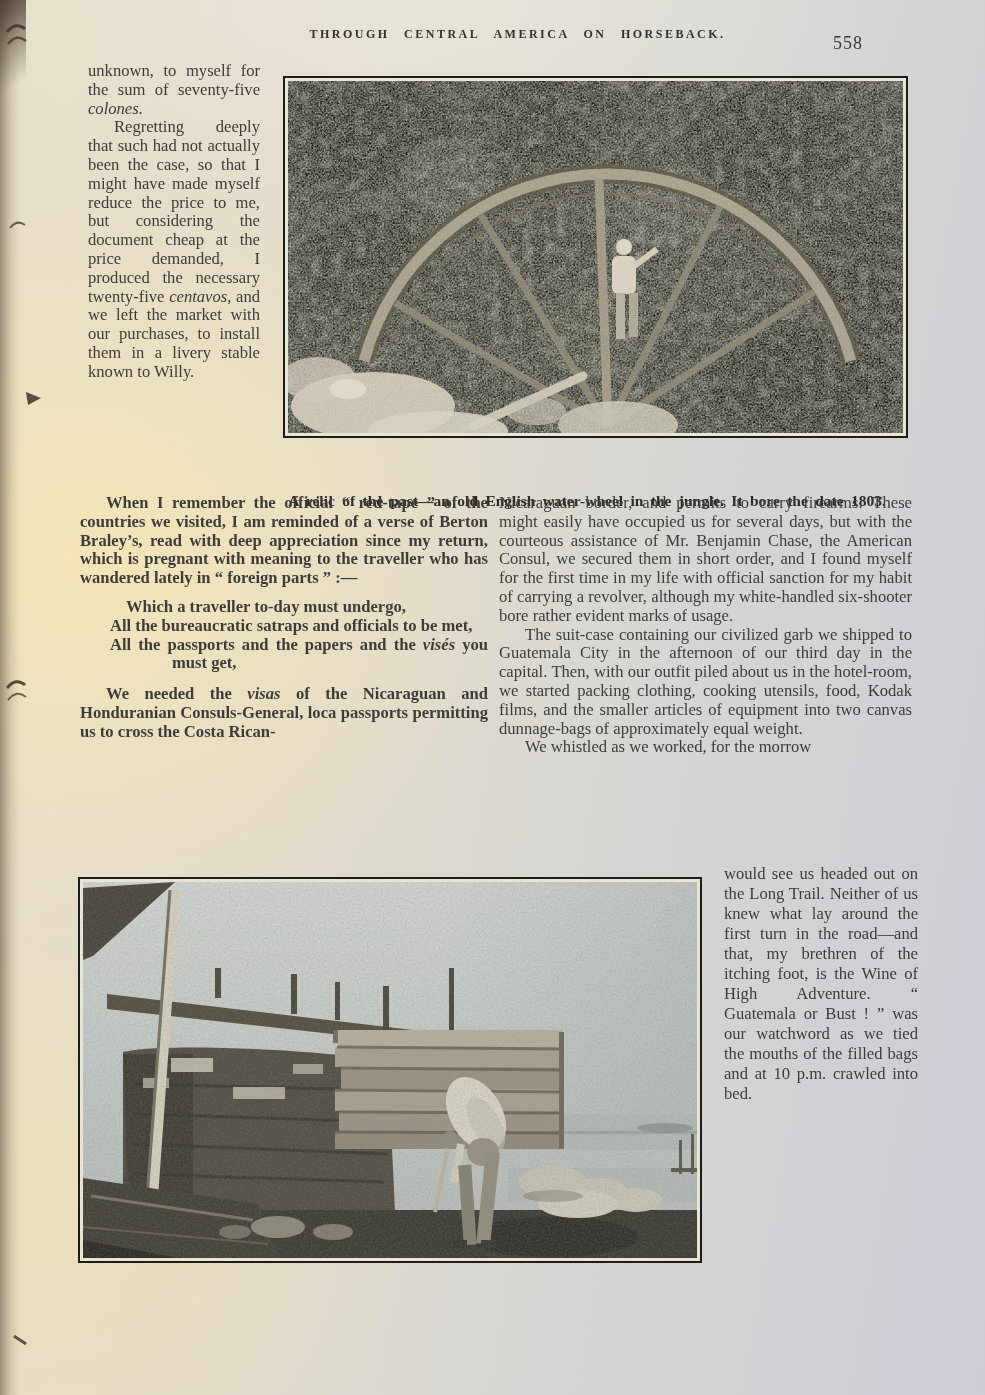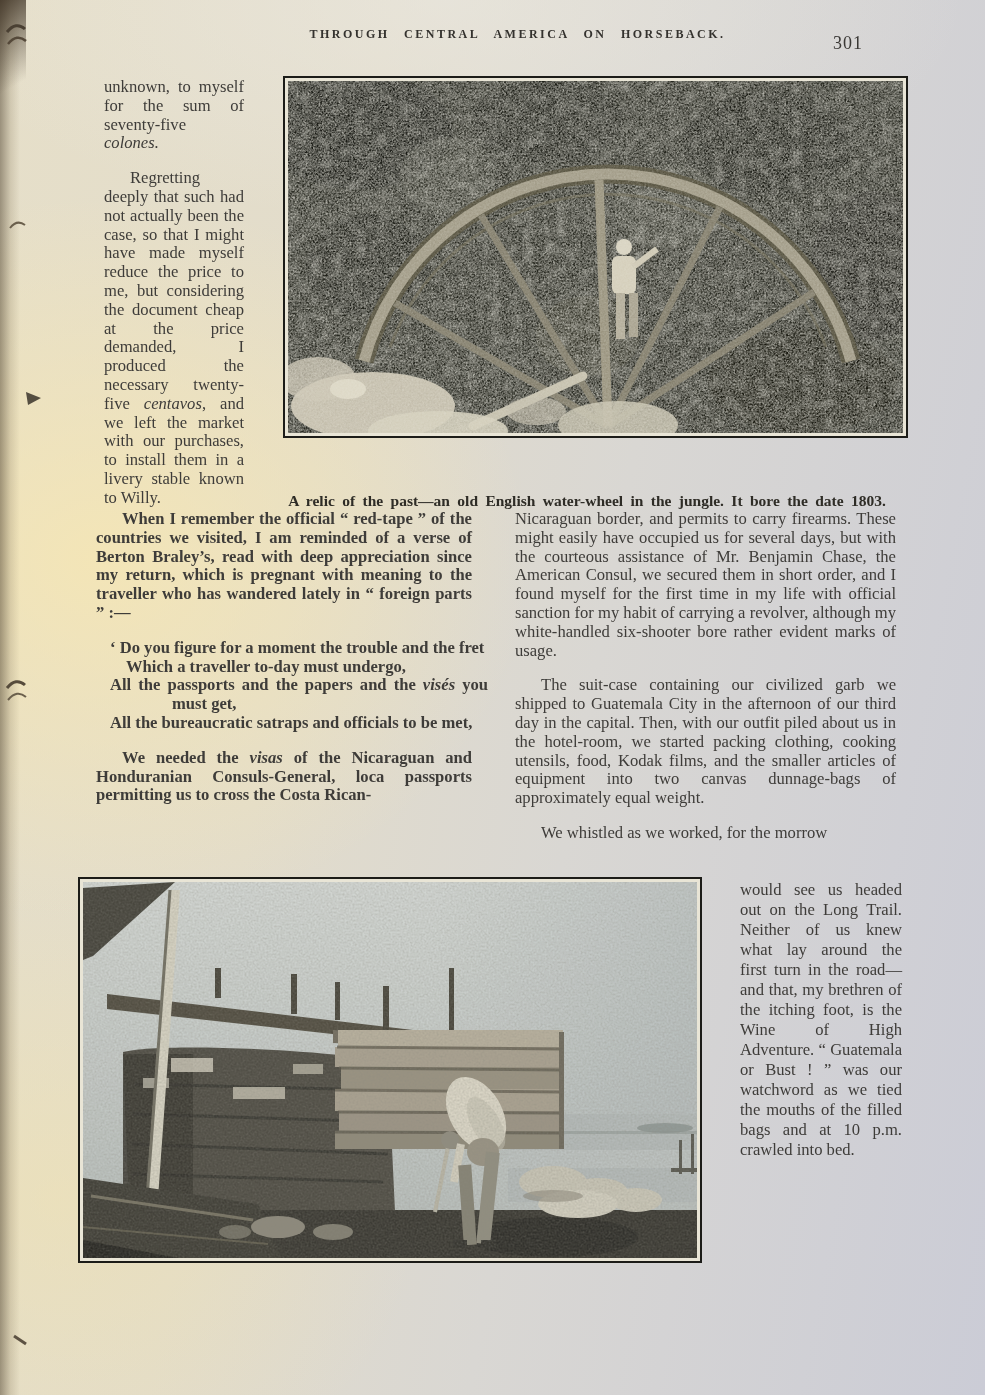--- a/index.html
+++ b/index.html
@@ -16,21 +16,21 @@
     background:linear-gradient(90deg, rgba(92,80,60,0.55), rgba(151,138,110,0.28) 52%, rgba(151,138,110,0));}
   .binding-top{position:absolute;left:0;top:0;width:26px;height:120px;
     background:linear-gradient(150deg, rgba(62,50,36,0.85), rgba(62,50,36,0) 70%);}
   .stitches{position:absolute;left:0;top:0;}
   .header-title{position:absolute;left:130px;top:27px;width:775px;text-align:center;
     font-size:12px;font-weight:bold;letter-spacing:2.5px;word-spacing:9px;color:#34322e;}
   .page-number{position:absolute;left:833px;top:33px;font-size:18px;letter-spacing:1px;color:#3a3835;}
   .col{position:absolute;font-size:16.6px;line-height:18.8px;}
   .justify{text-align:justify;}
   .ind{text-indent:26px;}
-  p{margin:16px;}
+  p{margin:0;}
   em{font-style:italic;}
   .verse{margin:10px 0 12px 14px;}
   .verse-line{padding-left:78px;text-indent:-62px;}
   .verse-line.deep{text-indent:-46px;}
   .photo-frame{position:absolute;box-sizing:border-box;border:2px solid #1c1c18;
     padding:3px;background:#e9e5d6;}
   .photo-frame svg{display:block;}
   .caption{position:absolute;text-align:center;font-weight:bold;font-size:15.5px;
     line-height:1.45;color:#2e2c26;word-spacing:3.5px;}
   .narrow-right{line-height:20px;}
@@ -46,21 +46,21 @@
     <path d="M7,32 q9,-11 18,-3" stroke="#4a4033" stroke-width="3" fill="none"></path>
     <path d="M8,44 q9,-11 18,-3" stroke="#55493a" stroke-width="2.5" fill="none"></path>
     <path d="M10,228 q7,-9 15,-3" stroke="#6a5f4c" stroke-width="2" fill="none"></path>
     <path d="M26,392 l15,6 l-13,7 z" fill="#3a342a" opacity="0.85"></path>
     <path d="M7,688 q9,-11 18,-3" stroke="#564b3b" stroke-width="3" fill="none"></path>
     <path d="M8,700 q9,-11 18,-3" stroke="#6a5f4c" stroke-width="2" fill="none"></path>
     <path d="M14,1336 l12,8" stroke="#5d5243" stroke-width="3" fill="none"></path>
   </svg>
 
   <div class="header-title">THROUGH CENTRAL AMERICA ON HORSEBACK.</div>
-  <div class="page-number">301</div>
+  <div class="page-number">558</div>
 
   <div class="col justify" style="left:88px;top:62px;width:172px;">
     <p><span>unknown, to myself for the sum of seventy-five </span><em>colones.</em></p>
     <p class="ind"><span>Regretting deeply that such had not actually been the case, so that I might have made myself reduce the price to me, but considering the document cheap at the price demanded, I produced the necessary twenty-five </span><em>centavos</em><span>, and we left the market with our purchases, to install them in a livery stable known to Willy.</span></p>
   </div>
 
   <div class="photo-frame" style="left:283px;top:76px;width:625px;height:362px;">
     <svg width="615" height="352" viewBox="0 0 615 352">
       <defs>
         <filter id="g1" x="0" y="0" width="100%" height="100%">
@@ -107,24 +107,23 @@
       <rect x="328" y="212" width="9" height="46" fill="#b4ae9b"></rect>
       <rect x="341" y="212" width="9" height="44" fill="#a9a390"></rect>
       <rect width="615" height="352" filter="url(#g1)" opacity="0.25"></rect>
     </svg>
   </div>
   <div class="caption" style="left:262px;top:445px;width:650px;margin-top:45px;">A relic of the past—an old English water-wheel in the jungle.  It bore the date 1803.</div>
 
   <div class="col justify" style="left:80px;top:494px;width:408px;font-weight:bold;">
     <p class="ind"><span>When I remember the official “ red-tape ” of the countries we visited, I am reminded of a verse of Berton Braley’s, read with deep appreciation since my return, which is pregnant with meaning to the traveller who has wandered lately in “ foreign parts ” :—</span></p>
     <div class="verse">
-      <div class="verse-line"><span>‘ Do you figure for a moment the trouble and the fret</span></div>
       <div class="verse-line deep"><span>Which a traveller to-day must undergo,</span></div>
+      <div class="verse-line"><span>All the bureaucratic satraps and officials to be met,</span></div>
       <div class="verse-line"><span>All the passports and the papers and the </span><em>visés</em><span> you must get,</span></div>
-      <div class="verse-line"><span>All the bureaucratic satraps and officials to be met,</span></div>
     </div>
     <p class="ind"><span>We needed the </span><em>visas</em><span> of the Nicaraguan and Honduranian Consuls-General, loca passports permitting us to cross the Costa Rican-</span></p>
   </div>
 
   <div class="col justify" style="left:499px;top:494px;width:413px;">
     <p><span>Nicaraguan border, and permits to carry firearms.  These might easily have occupied us for several days, but with the courteous assistance of Mr. Benjamin Chase, the American Consul, we secured them in short order, and I found myself for the first time in my life with official sanction for my habit of carrying a revolver, although my white-handled six-shooter bore rather evident marks of usage.</span></p>
     <p class="ind"><span>The suit-case containing our civilized garb we shipped to Guatemala City in the afternoon of our third day in the capital.  Then, with our outfit piled about us in the hotel-room, we started packing clothing, cooking utensils, food, Kodak films, and the smaller articles of equipment into two canvas dunnage-bags of approximately equal weight.</span></p>
     <p class="ind"><span>We whistled as we worked, for the morrow</span></p>
   </div>
 

